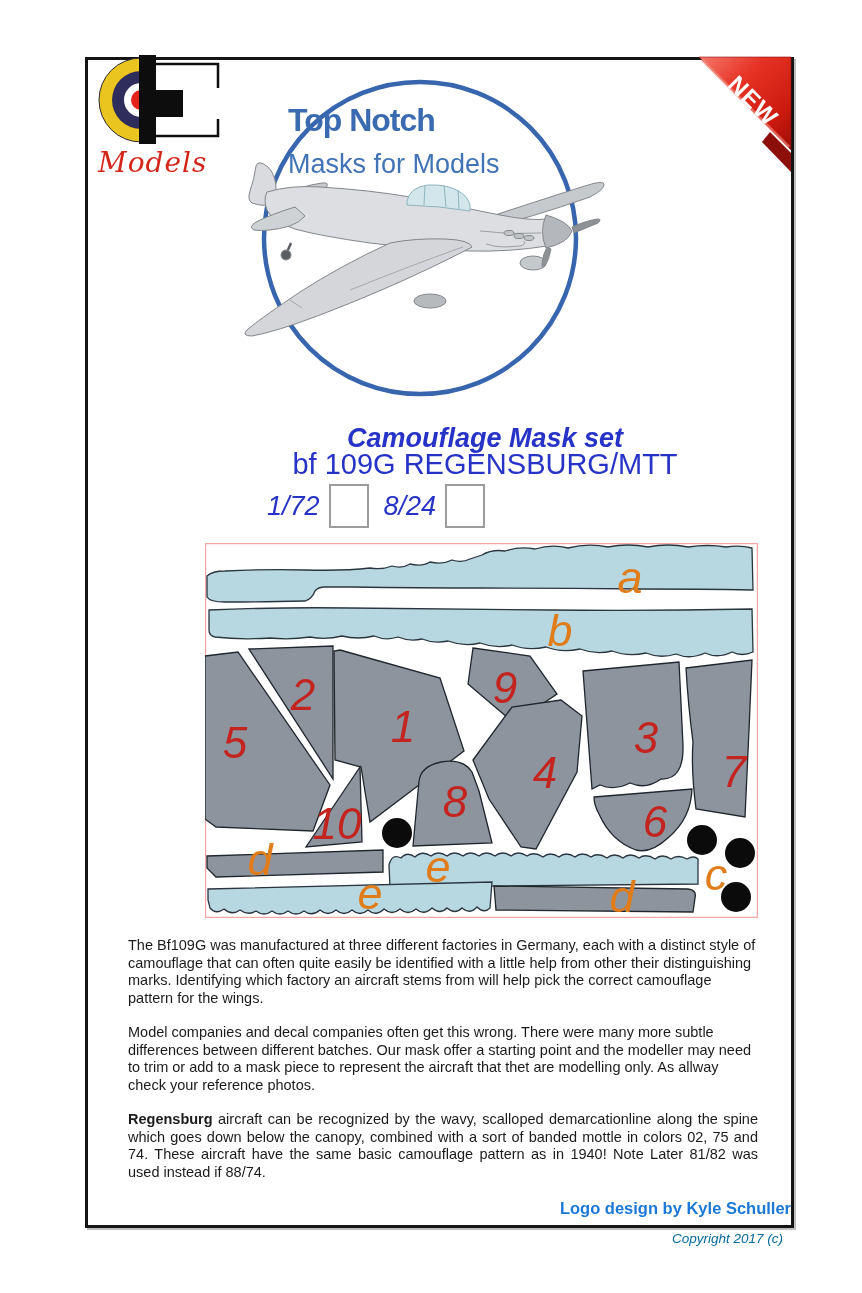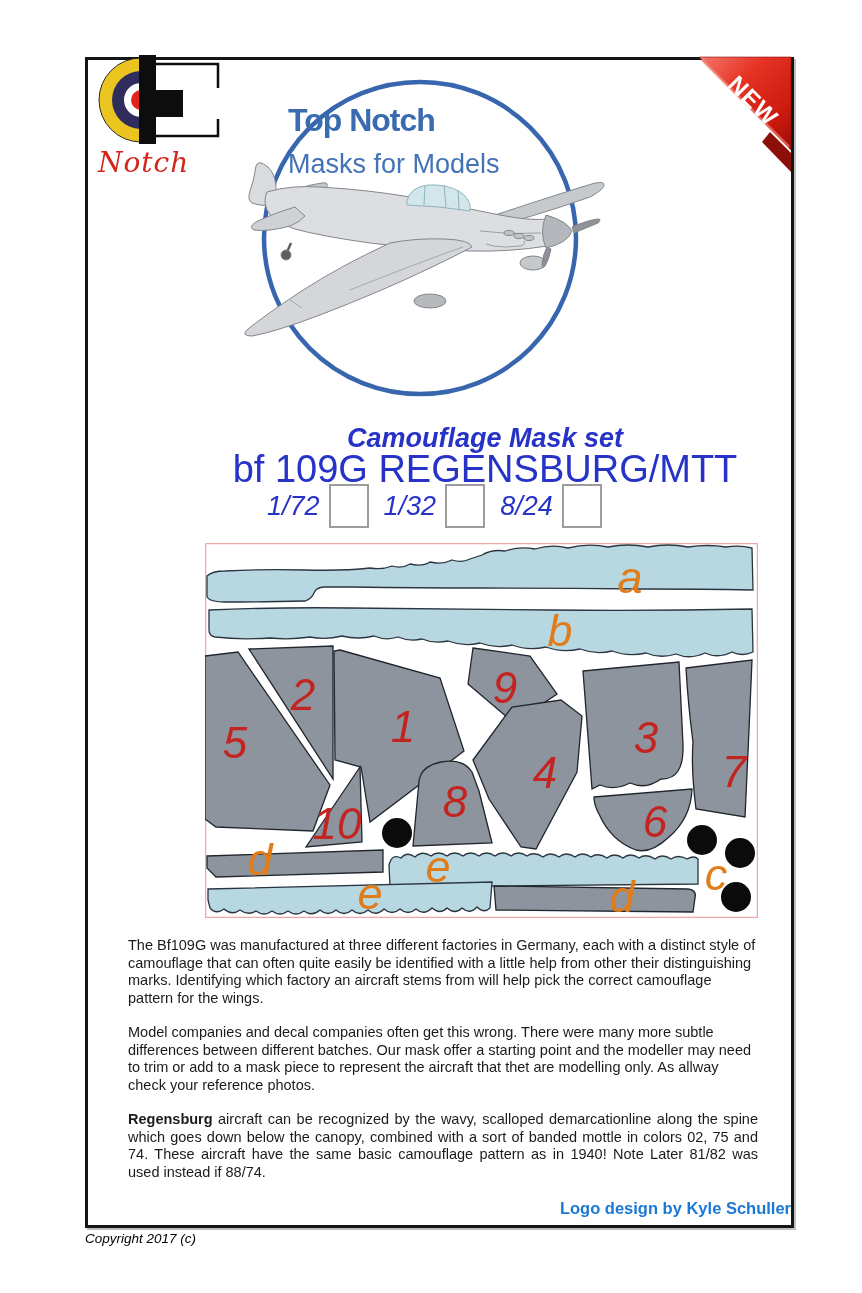--- a/index.html
+++ b/index.html
@@ -11,42 +11,42 @@
   #logo-svg{left:95px;top:50px;}
   #series-label{left:98px;top:146px;font-family:"DejaVu Serif",serif;font-style:italic;font-size:28px;color:#d3261b;letter-spacing:1px;}
   
   #ribbon-svg{left:690px;top:45px;z-index:5;}
   
   #plane-svg{left:230px;top:75px;}
   .brand-title{left:288px;top:104px;width:300px;text-align:left;font-size:32px;font-weight:bold;color:#3a6bb0;line-height:1;letter-spacing:-1px;}
   .brand-subtitle{left:288px;top:151px;width:300px;text-align:left;font-size:27px;color:#4273b5;line-height:1;}
   
   .set-type{left:210px;top:425px;width:550px;text-align:center;font-size:27px;font-style:italic;font-weight:600;color:#2733c6;line-height:1;}
-  .set-name{left:210px;top:450px;width:550px;text-align:center;font-size:38px;font-weight:400;color:#2733c6;line-height:1;}
+  .set-name{left:210px;top:450px;width:550px;text-align:center;font-size:29px;font-weight:400;color:#2733c6;line-height:1;}
   
   #scales-row{left:255px;top:484px;display:flex;align-items:flex-start;margin-left:12px;}
   .scale-group{display:flex;align-items:center;margin-right:15px;}
   .scale-label{font-size:27px;font-style:italic;color:#2733c6;margin-right:9px;}
   .scale-box{width:40px;height:44px;background:#fff;border:2px solid #9c9c9c;box-sizing:border-box;}
   
   #mask-svg{left:205px;top:543px;}
   .mblue{fill:#b7d8e1;stroke:#2a3540;stroke-width:1.3;}
   .mgray{fill:#8d949e;stroke:#20262d;stroke-width:1.3;}
   .mdot{fill:#0b0b0b;}
   .mask-label{font-family:"Liberation Sans",sans-serif;font-style:italic;text-anchor:middle;}
   .mask-label.number{font-size:44px;fill:#c42420;}
   .mask-label.letter{font-size:45px;fill:#e07c1a;}
   
   #body-text{left:128px;top:937px;width:630px;font-size:14.5px;line-height:1.21;color:#1b1b1b;}
   #body-text p{margin:0 0 17px 0;}
   #body-text p.justified{text-align:justify;}
   .lead-bold{font-weight:bold;}
   
   #credit-line{left:85px;top:1199px;width:706px;text-align:right;font-size:16.5px;font-weight:bold;color:#1b78d6;}
-  #copyright-line{left:85px;top:1231px;width:706px;text-align:left;font-size:13.5px;font-style:italic;color:#000000;}
+  #copyright-line{left:77px;top:1231px;width:706px;text-align:right;font-size:13.5px;font-style:italic;color:#0369a1;}
 </style>
 </head>
 <body>
 
 <div class="abs" id="page-frame"></div>
 
 <svg class="abs" id="logo-svg" width="140" height="100" viewBox="95 50 140 100">
   <defs>
     <clipPath id="halfClip">
         <rect x="93" y="48" width="47" height="104"></rect>
@@ -58,21 +58,21 @@
     <circle cx="141" cy="100" r="17" fill="#ffffff"></circle>
     <circle cx="141" cy="100" r="10" fill="#e3241d"></circle>
   </g>
   <g>
     <rect x="139" y="55" width="17" height="89" fill="#0d0d0d"></rect>
     <rect x="156" y="90" width="27" height="27" fill="#0d0d0d"></rect>
     <path d="M156,64 H218 V88" fill="none" stroke="#0d0d0d" stroke-width="2.5"></path>
     <path d="M156,136 H218 V119" fill="none" stroke="#0d0d0d" stroke-width="2.5"></path>
   </g>
 </svg>
-<div class="abs" id="series-label">Notch</div>
+<div class="abs" id="series-label">Models</div>
 
 <svg class="abs" id="ribbon-svg" width="172" height="135" viewBox="690 45 172 135">
   <defs>
     <linearGradient id="ribbonGrad" x1="700" y1="58" x2="791" y2="149" gradientUnits="userSpaceOnUse">
       <stop offset="0" stop-color="#f4776a"></stop>
       <stop offset="0.35" stop-color="#e63325"></stop>
       <stop offset="0.75" stop-color="#cc1a0f"></stop>
       <stop offset="1" stop-color="#9e0c08"></stop>
     </linearGradient>
   </defs>
@@ -127,24 +127,20 @@
 
 <div class="abs set-type">Camouflage Mask set</div>
 <div class="abs set-name">bf 109G REGENSBURG/MTT</div>
 
 <div class="abs" id="scales-row">
   <div class="scale-group">
     <span class="scale-label">1/72</span>
     <span class="scale-box"></span>
   </div>
   <div class="scale-group">
-    <span class="scale-label">1/32</span>
-    <span class="scale-box"></span>
-  </div>
-  <div class="scale-group">
     <span class="scale-label">8/24</span>
     <span class="scale-box"></span>
   </div>
 </div>
 
 <svg class="abs" id="mask-svg" width="553" height="375" viewBox="205 543 553 375">
   <rect x="205.5" y="543.5" width="552" height="374" fill="#ffffff" stroke="#f2a6a6" stroke-width="1.5"></rect>
 
   <path class="mblue" d="M207,576 Q212,571 225,571 Q265,569 305,570 Q345,571 370,568 Q382,570 392,566 Q402,569 410,564 Q422,567 430,562 Q442,565 452,560 Q462,563 470,559 L482,555 Q492,549 505,551 Q520,546 535,549 Q552,544 568,548 Q588,543 608,547 Q628,543 648,547 Q668,543 688,547 Q708,544 726,547 Q740,545 752,548 L753,590 Q700,589 640,589 Q560,588 480,588 Q420,588 352,587 L325,587 Q318,587 315,591 Q312,599 305,601 Q260,602 225,602 Q210,602 207,597 Z"></path>
   <path class="mblue" d="M209,610 Q280,607 350,608 Q450,609 550,610 Q650,611 752,609 L753,652 Q742,657 732,652 Q718,659 705,653 Q690,660 676,654 Q660,659 646,653 Q628,657 612,651 Q596,655 580,649 Q562,653 546,647 Q528,651 512,645 Q496,649 480,643 Q464,647 448,641 Q434,644 422,639 Q410,642 398,637 Q386,641 374,636 Q358,640 342,636 Q326,640 310,637 Q290,640 270,638 Q240,640 215,637 Q209,636 209,630 Z"></path>

